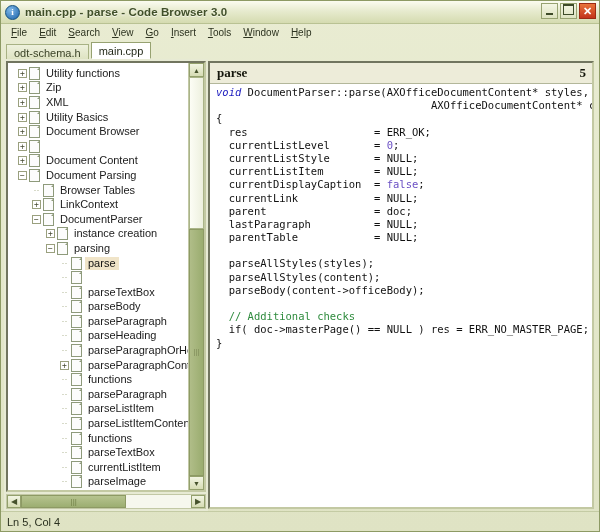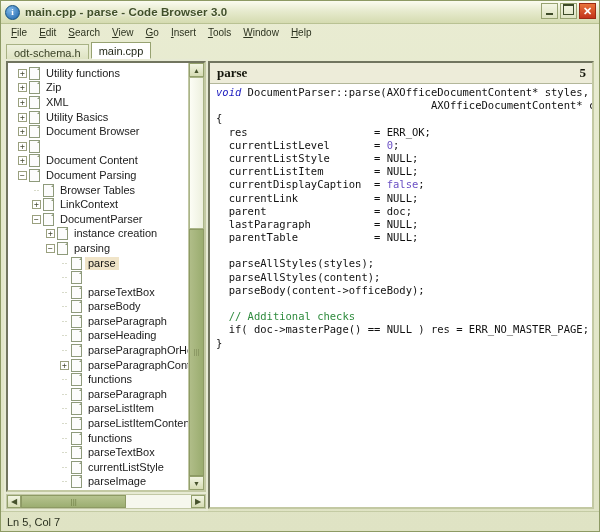--- a/index.html
+++ b/index.html
@@ -385,21 +385,21 @@
               <div class="tnode">
                 <span class="indent" style="width: 50px;"></span>
                 <span class="dots">··</span>
                 <span class="docicon"></span>
                 <span class="lbl">parseTextBox</span>
               </div>
               <div class="tnode">
                 <span class="indent" style="width: 50px;"></span>
                 <span class="dots">··</span>
                 <span class="docicon"></span>
-                <span class="lbl">currentListStyle</span>
+                <span class="lbl">currentListItem</span>
               </div>
               <div class="tnode">
                 <span class="indent" style="width: 50px;"></span>
                 <span class="dots">··</span>
                 <span class="docicon"></span>
                 <span class="lbl">parseImage</span>
               </div>
               <div class="tnode">
                 <span class="indent" style="width: 50px;"></span>
               </div>
@@ -433,16 +433,16 @@
           <span class="fn">parse</span>
           <span class="num">5</span>
         </div>
         <div class="code-area" id="code"><span class="ln"><span class="kw">void </span><span>DocumentParser::parse(AXOfficeDocumentContent* styles,</span></span><span class="ln"><span>                                  AXOfficeDocumentContent* content)</span></span><span class="ln"><span>{</span></span><span class="ln"><span>  res                    = ERR_OK;</span></span><span class="ln"><span>  currentListLevel       = </span><span class="num-lit">0</span><span>;</span></span><span class="ln"><span>  currentListStyle       = NULL;</span></span><span class="ln"><span>  currentListItem        = NULL;</span></span><span class="ln"><span>  currentDisplayCaption  = </span><span class="num-lit">false</span><span>;</span></span><span class="ln"><span>  currentLink            = NULL;</span></span><span class="ln"><span>  parent                 = doc;</span></span><span class="ln"><span>  lastParagraph          = NULL;</span></span><span class="ln"><span>  parentTable            = NULL;</span></span><span class="ln">&nbsp;</span><span class="ln"><span>  parseAllStyles(styles);</span></span><span class="ln"><span>  parseAllStyles(content);</span></span><span class="ln"><span>  parseBody(content-&gt;officeBody);</span></span><span class="ln">&nbsp;</span><span class="ln"><span class="cm">  // Additional checks</span></span><span class="ln"><span>  if( doc-&gt;masterPage() == NULL ) res = ERR_NO_MASTER_PAGE;</span></span><span class="ln"><span>}</span></span></div>
       </div>
     </div>
 
   </div>
 
   <div class="statusbar">
-    <span>Ln 5, Col 7</span>
+    <span>Ln 5, Col 4</span>
   </div>
 
 </div>
 
 </body></html>

